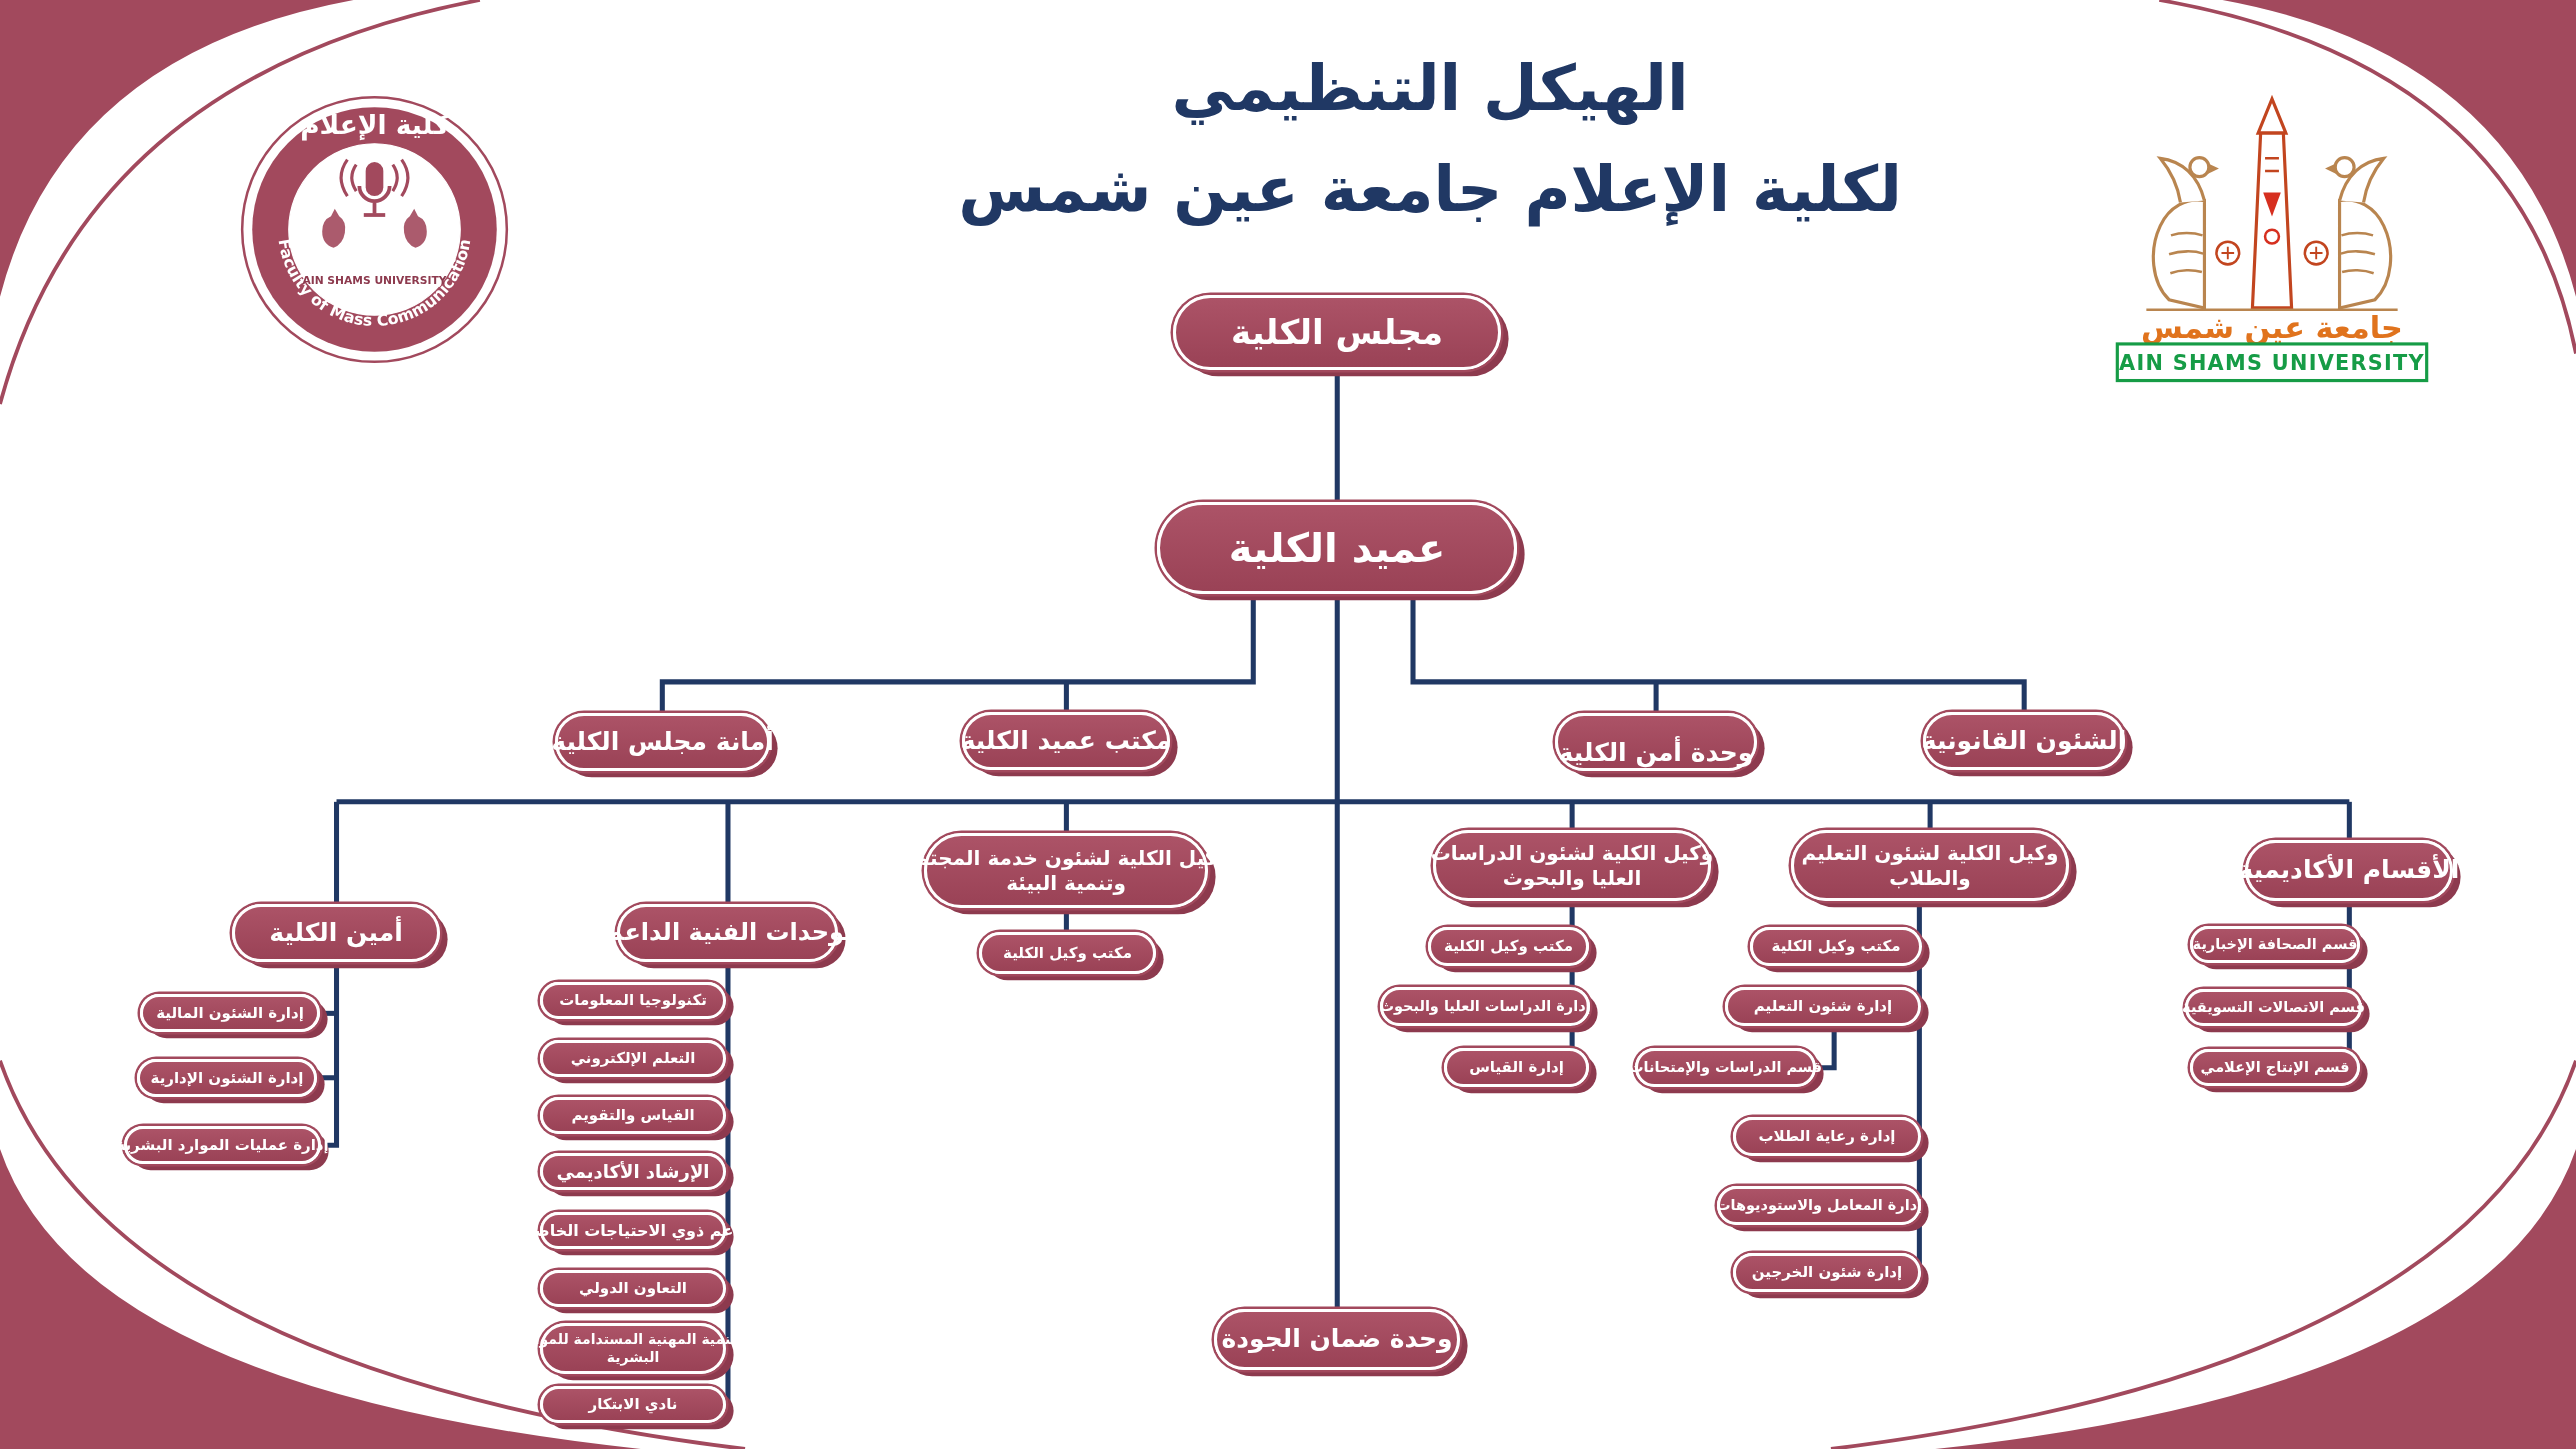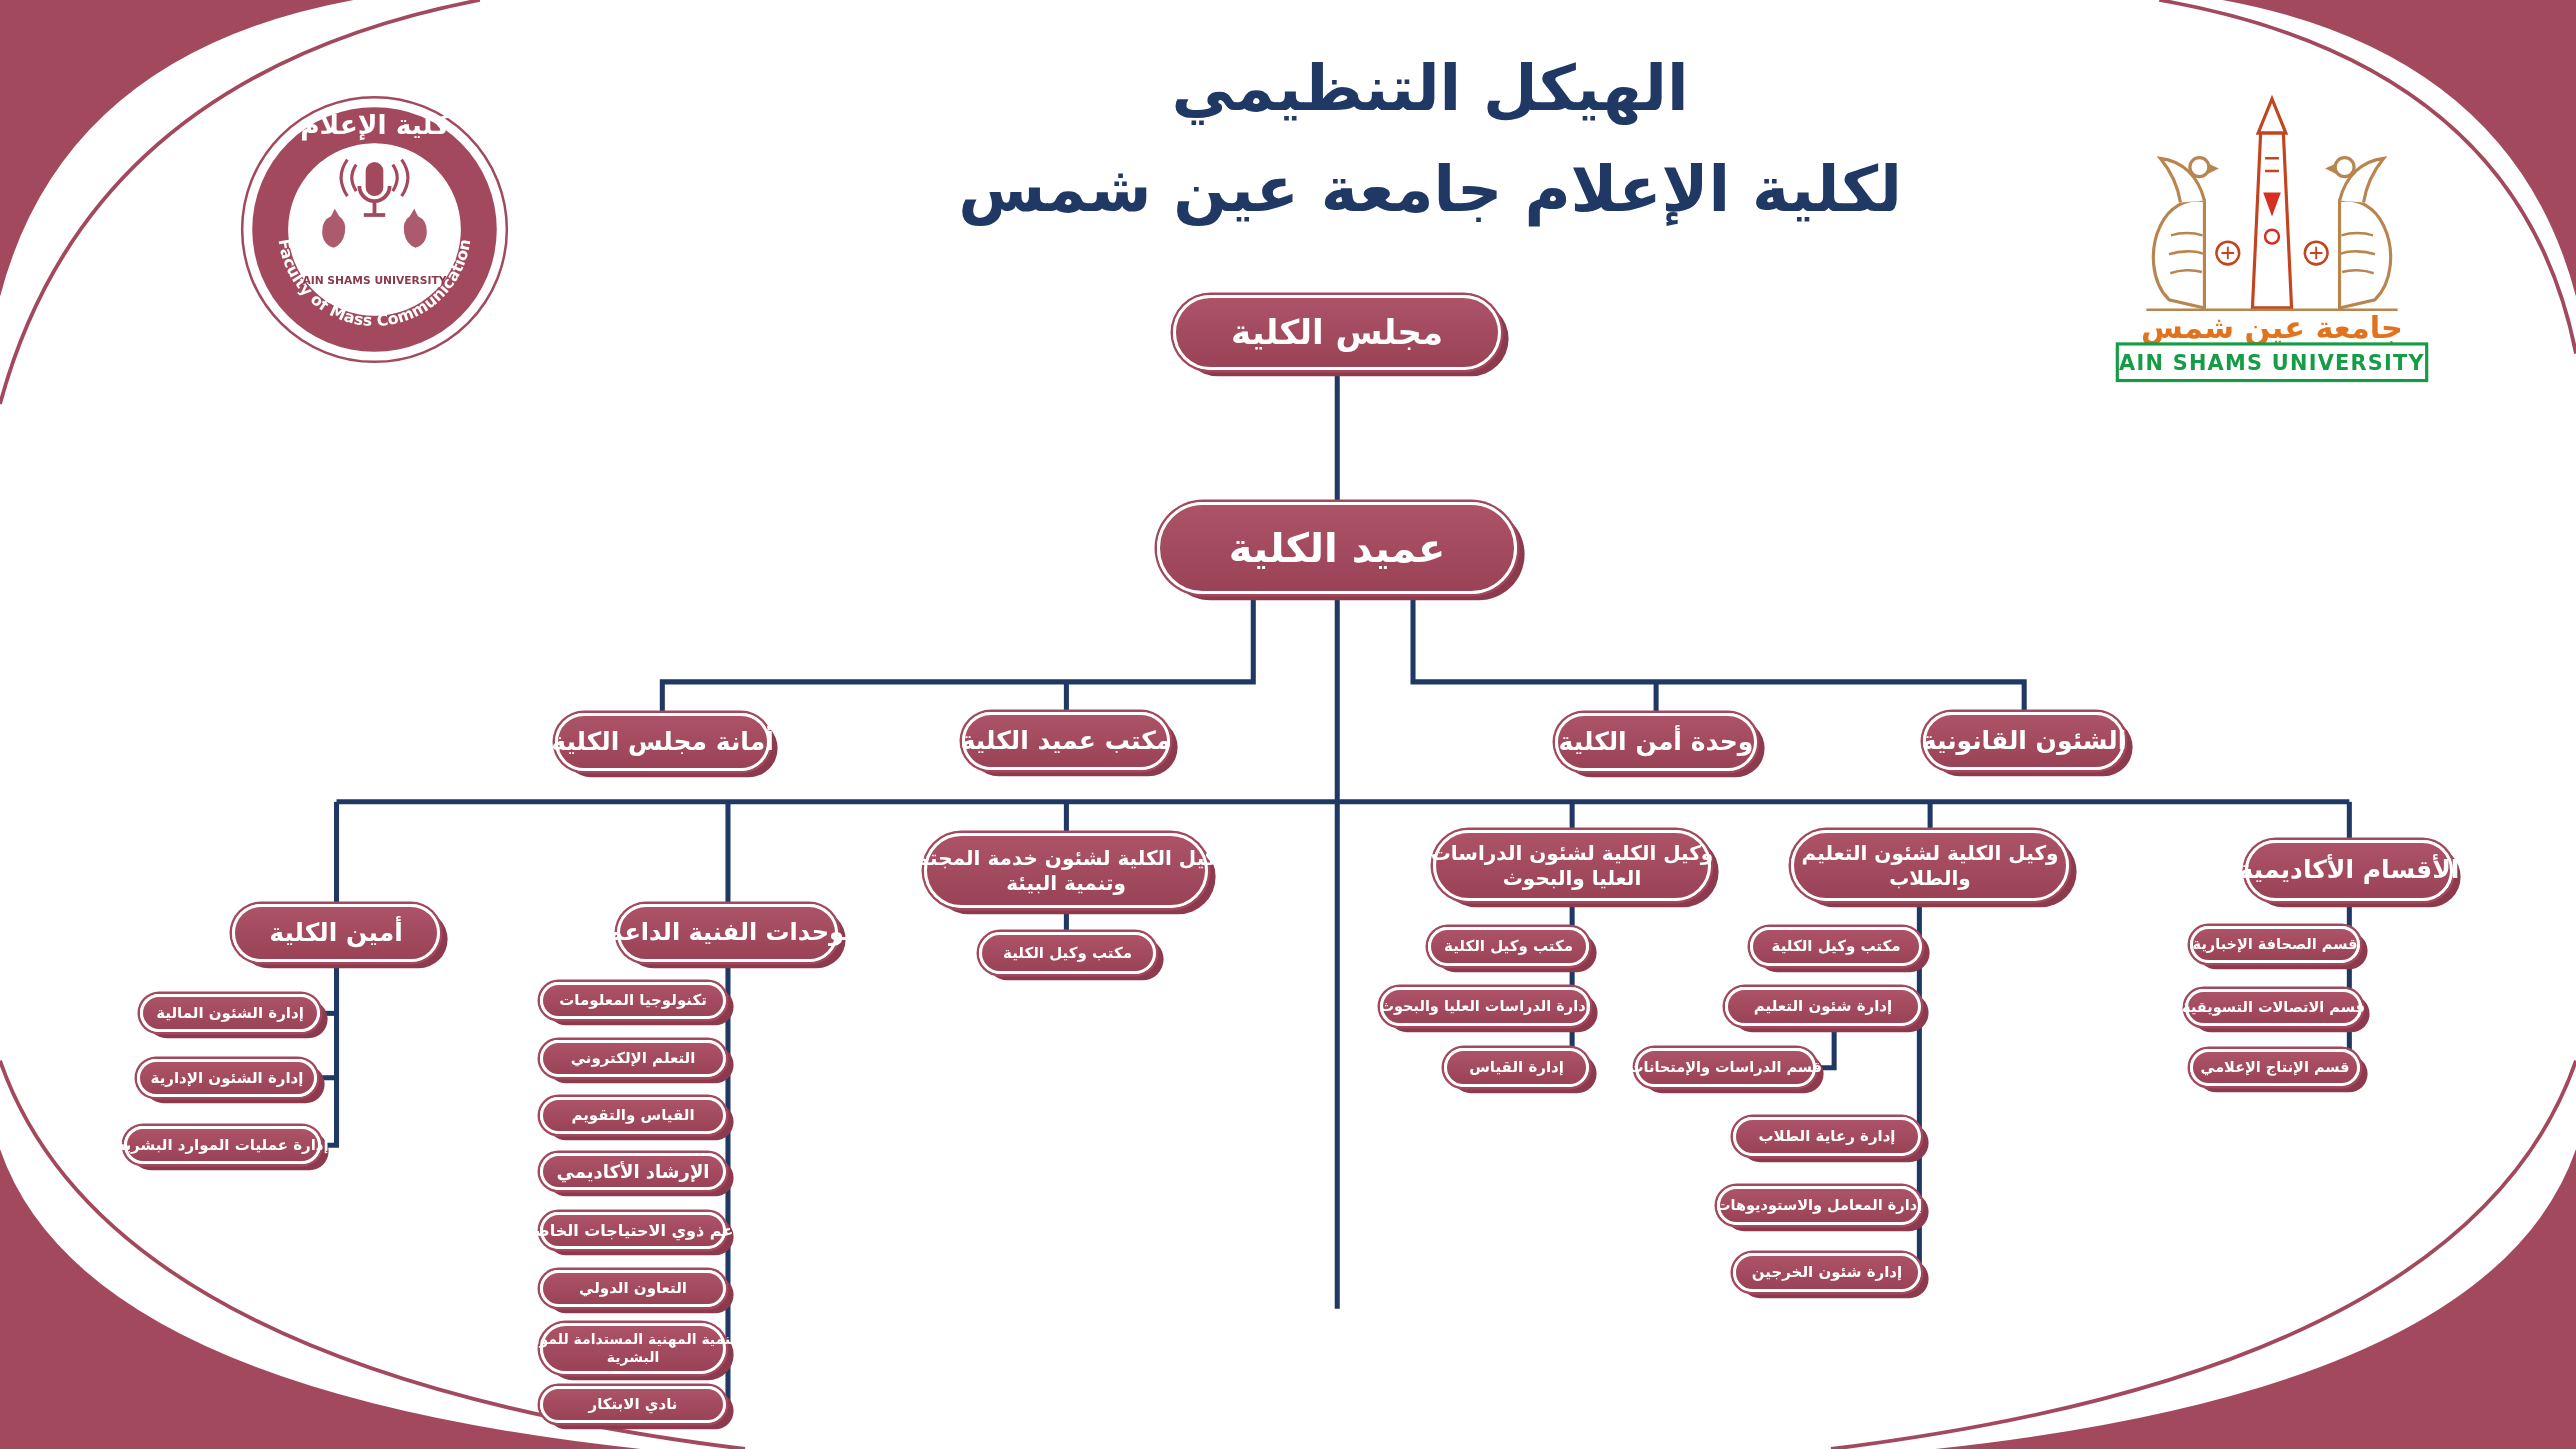--- a/index.html
+++ b/index.html
@@ -76,21 +76,21 @@
       </div>
       <div class="pill" style="left: 1173px; top: 295px; width: 328px; height: 75px; font-size: 34px;">
         <span>مجلس الكلية</span>
       </div>
       <div class="pill" style="left: 555px; top: 713px; width: 215px; height: 58px; font-size: 25px;">
         <span>أمانة مجلس الكلية</span>
       </div>
       <div class="pill" style="left: 962px; top: 712px; width: 208px; height: 58px; font-size: 25px;">
         <span>مكتب عميد الكلية</span>
       </div>
-      <div class="pill" style="left: 1555px; top: 713px; width: 202px; height: 58px; font-size: 25px;">
+      <div class="pill" style="left: 1555px; top: 713px; width: 202px; height: 58px; font-size: 25px; justify-content: flex-end;">
         <span>وحدة أمن الكلية</span>
       </div>
       <div class="pill" style="left: 1923px; top: 712px; width: 202px; height: 58px; font-size: 25px;">
         <span>الشئون القانونية</span>
       </div>
       <div class="pill" style="left: 232px; top: 904px; width: 208px; height: 58px; font-size: 25px;">
         <span>أمين الكلية</span>
       </div>
       <div class="pill" style="left: 140px; top: 994px; width: 180px; height: 38px; font-size: 15px;">
         <span>إدارة الشئون المالية</span>
@@ -175,20 +175,23 @@
         <span>الأقسام الأكاديمية</span>
       </div>
       <div class="pill" style="left: 2190px; top: 926px; width: 170px; height: 37px; font-size: 14.5px;">
         <span>قسم الصحافة الإخبارية</span>
       </div>
       <div class="pill" style="left: 2185px; top: 989px; width: 177px; height: 37px; font-size: 14.5px;">
         <span>قسم الاتصالات التسويقية</span>
       </div>
       <div class="pill" style="left: 2190px; top: 1049px; width: 170px; height: 37px; font-size: 14.5px;">
         <span>قسم الإنتاج الإعلامي</span>
+      </div>
+      <div class="pill" style="left: 1214px; top: 1309px; width: 246px; height: 61px; font-size: 25px;">
+        <span>وحدة ضمان الجودة</span>
       </div>
     </div>
 
   <div class="title-block">
     <div class="t1">الهيكل التنظيمي</div>
     <div class="t2">لكلية الإعلام جامعة عين شمس</div>
   </div>
 
   <svg id="faculty-logo" class="logo" viewBox="0 0 430 430">
     <circle cx="215" cy="215" r="210" fill="#ffffff" stroke="#a2495d" stroke-width="4"></circle>

